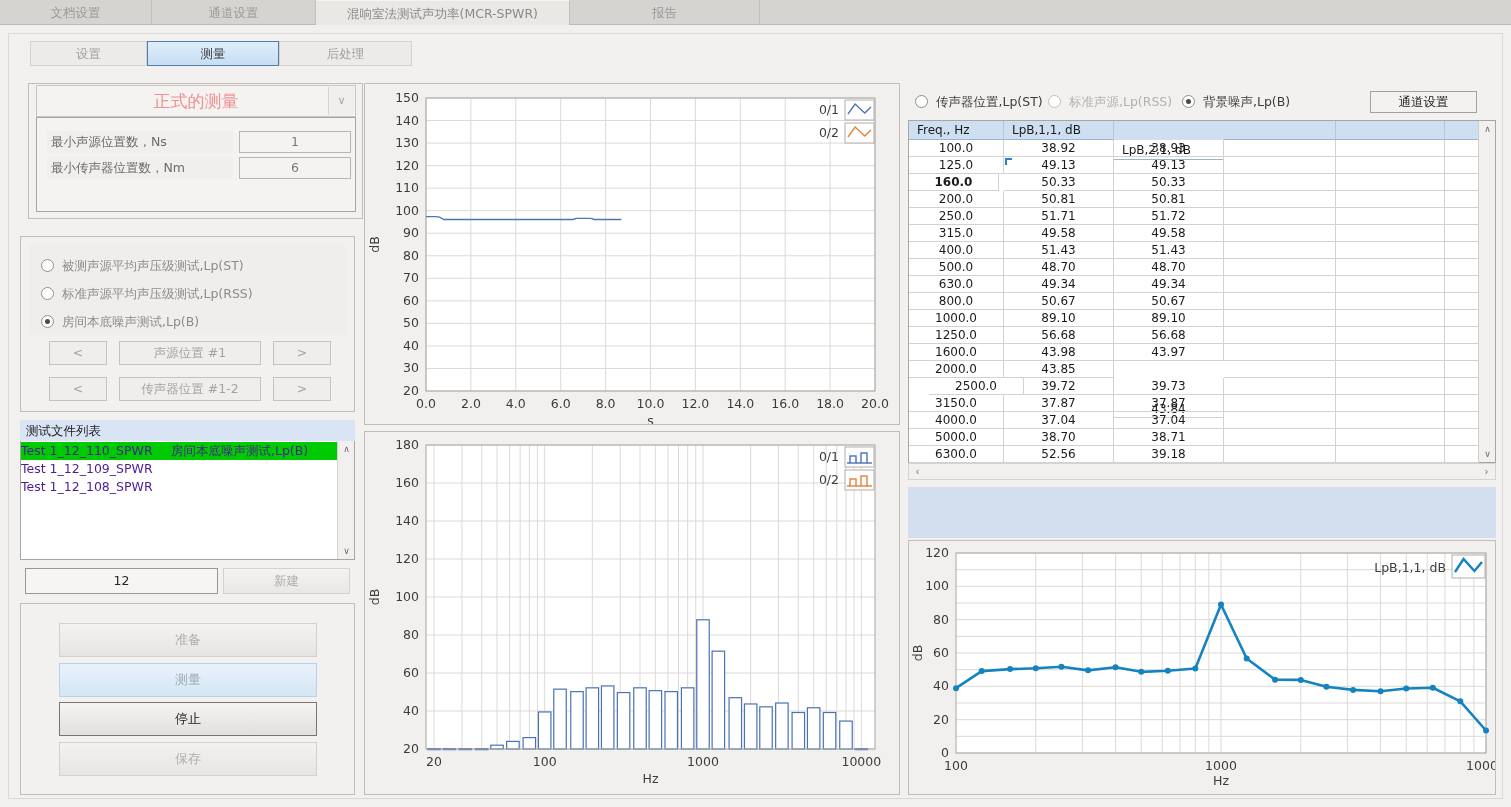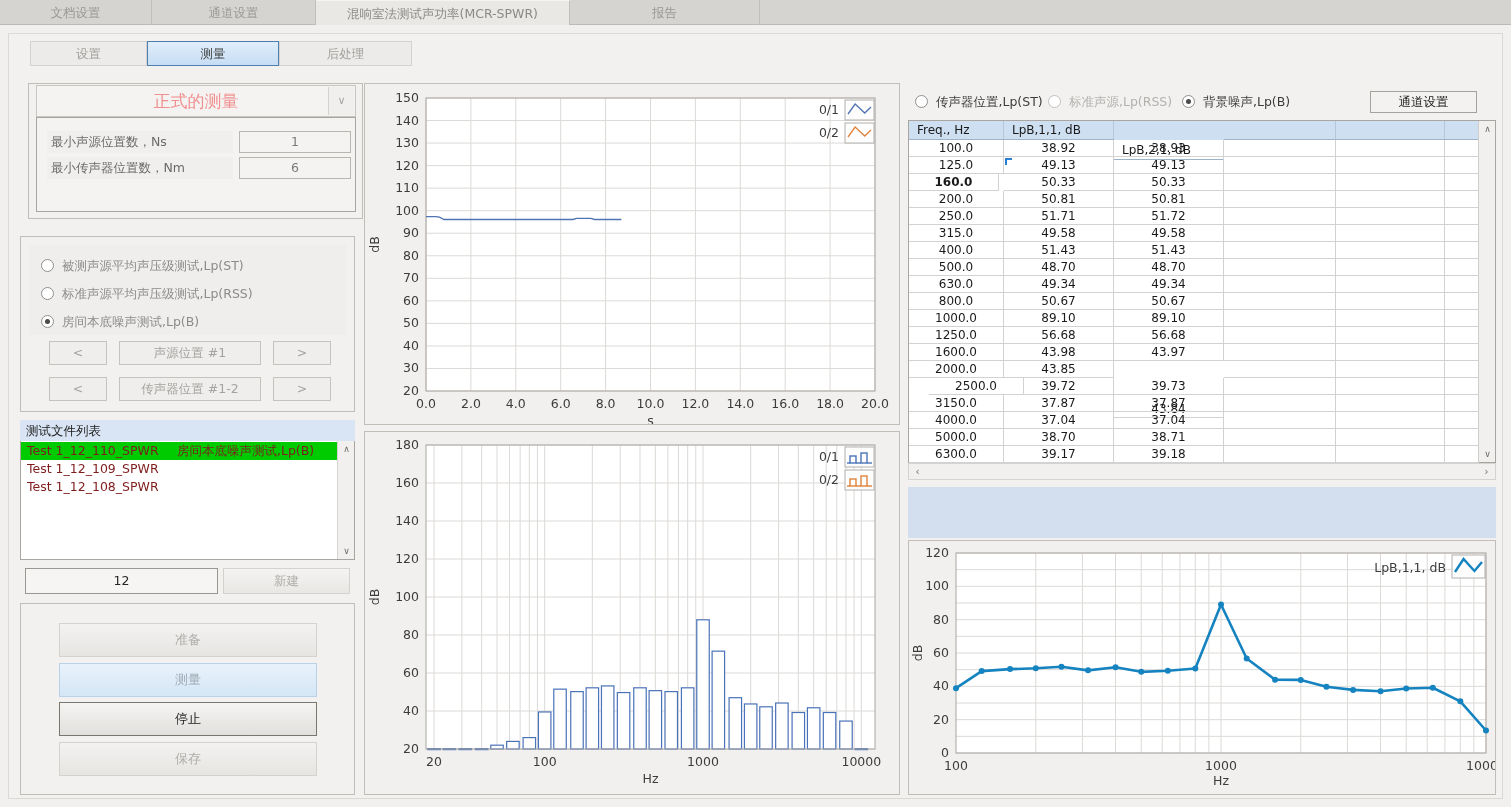--- a/index.html
+++ b/index.html
@@ -46,21 +46,21 @@
   .radio.sel::after { content:''; position:absolute; left:3px; top:3px; width:5px; height:5px;
     border-radius:50%; background:#4a4a4a; }
   .radio.dis { border-color:#c2c0bd; }
   .navbtn { position:absolute; height:24px; background:#efeeec; border:1px solid #c6c3bf;
     text-align:center; line-height:22px; font-size:12.5px; color:#a5a3a0; }
 
   .listheader { position:absolute; left:20px; top:420px; width:335px; height:21px;
     background:#d9e5f4; font-size:12.5px; color:#1a1a1a; line-height:21px; padding-left:6px; }
   .listbox { position:absolute; left:20px; top:441px; width:335px; height:119px;
     background:#fff; border:1px solid #a9a6a2; border-top:none; }
-  .fl-item { height:18px; line-height:18px; font-size:12.5px; color:#7f1d1d; white-space:nowrap; padding-left:6px; }
+  .fl-item { height:18px; line-height:18px; font-size:12.5px; color:#4c1d95; white-space:nowrap; }
   .fl-item.sel { background:#00cb00; }
   .fl-name { display:inline-block; width:150px; }
   .vsb { position:absolute; right:0; top:0; width:17px; height:100%;
     background:#f1f0ee; border-left:1px solid #d5d3d0; }
   .sb-arrow { position:absolute; left:0; width:17px; height:16px; text-align:center; line-height:16px;
     font-size:9px; color:#6a6a68; }
 
   .btn { position:absolute; text-align:center; font-size:12.5px;
     background:linear-gradient(#f4f3f2,#e9e7e4); border:1px solid #d4d2cf; color:#b0aeab; }
   .btn.dark { color:#262626; border:1px solid #9a9792; background:#f6f5f3; }
@@ -493,21 +493,21 @@
         <div class="trow">
           <div class="td" style="left: 0px; width: 95px;">5000.0</div>
           <div class="td" style="left: 95px; width: 110px;">38.70</div>
           <div class="td" style="left: 205px; width: 110px;">38.71</div>
           <div class="td" style="left: 315px; width: 112px;"></div>
           <div class="td" style="left: 427px; width: 109px;"></div>
           <div class="td" style="left: 536px; width: 34px;"></div>
         </div>
         <div class="trow">
           <div class="td" style="left: 0px; width: 95px;">6300.0</div>
-          <div class="td" style="left: 95px; width: 110px;">39.17</div>
+          <div class="td" style="left: 95px; width: 110px;">52.56</div>
           <div class="td" style="left: 205px; width: 110px;">39.18</div>
           <div class="td" style="left: 315px; width: 112px;"></div>
           <div class="td" style="left: 427px; width: 109px;"></div>
           <div class="td" style="left: 536px; width: 34px;"></div>
         </div>
       </div>
     <div class="vsb" style="border-left:1px solid #d0cecb">
       <div class="sb-arrow" style="top:0">∧</div>
       <div class="sb-arrow" style="bottom:0">∨</div>
     </div>

